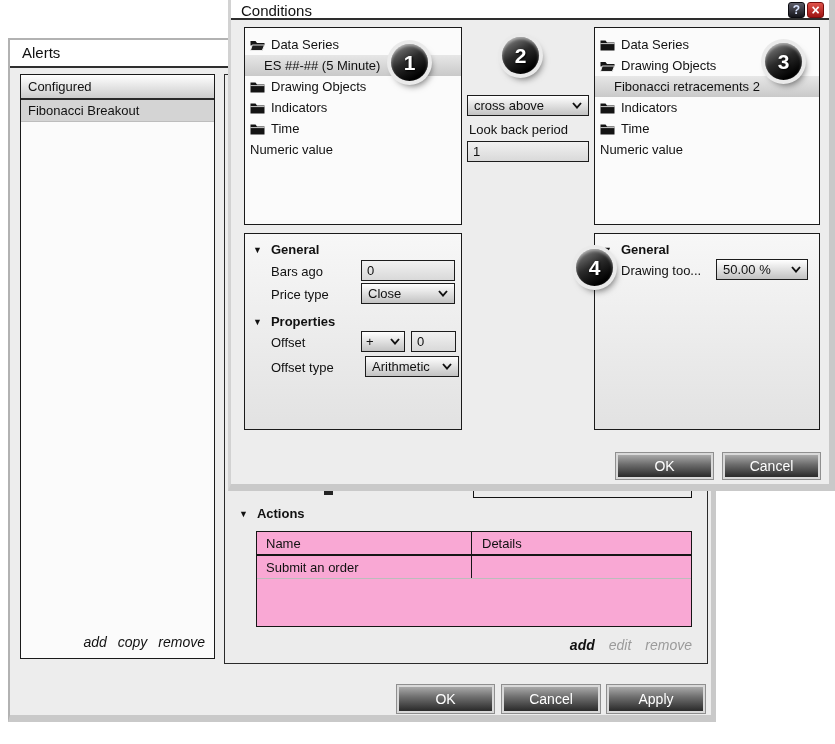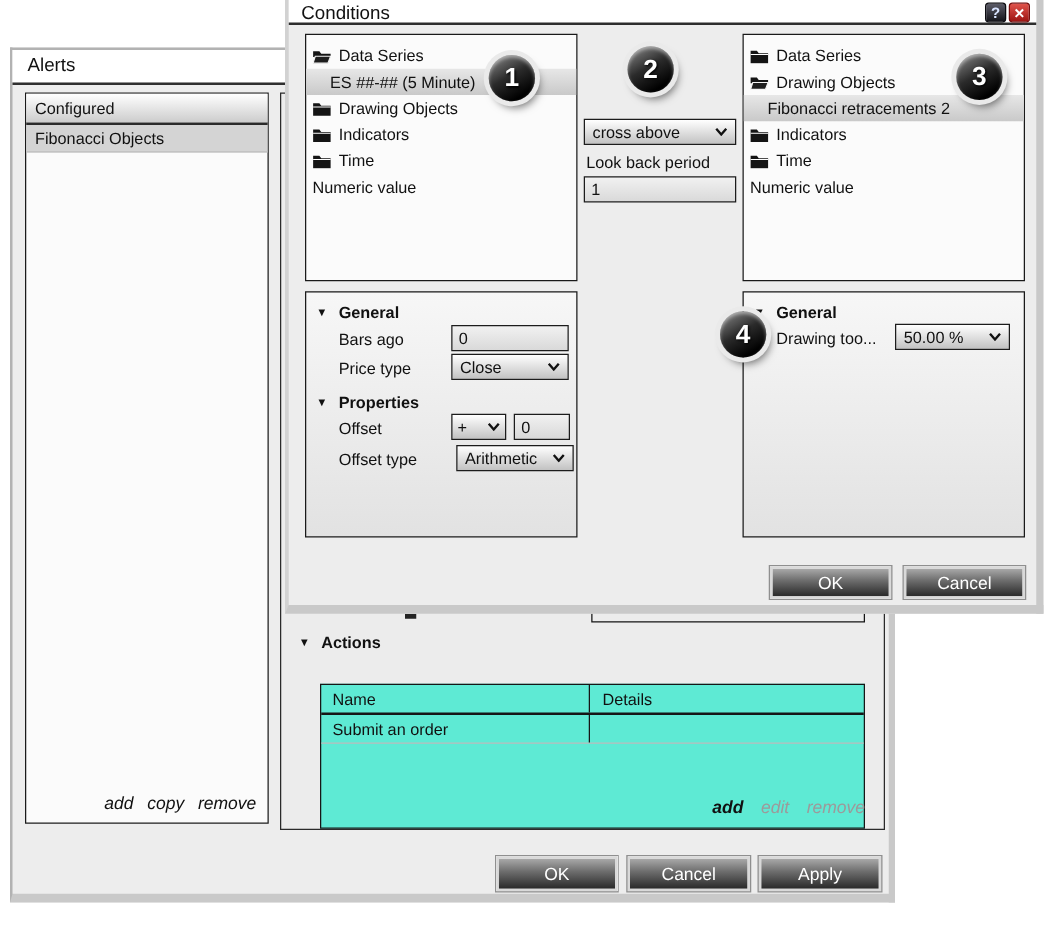--- a/index.html
+++ b/index.html
@@ -56,21 +56,21 @@
 
   .cfg-box { position:absolute; left:10px; top:34px; width:195px; height:585px; background:#fbfbfb; border:1px solid #1a1a1a; }
   .cfg-head { height:25px; line-height:24px; padding-left:7px; font-size:13px; background:linear-gradient(#ffffff, #cccccc); border-bottom:2px solid #2a2a2a; }
   .cfg-row { height:22px; line-height:22px; padding-left:7px; font-size:13px; background:#d4d4d4; border-bottom:1px solid #bdbdbd; cursor:pointer; }
   .cfg-links { position:absolute; right:9px; bottom:8px; display:flex; gap:11px; }
 
   .detail-panel { position:absolute; left:214px; top:34px; width:484px; height:590px; background:#ececec; border:1px solid #2a2a2a; }
   .occl-box { position:absolute; left:248px; top:404px; width:219px; height:19px; border:1px solid #141414; }
   .occl-dash { position:absolute; left:99px; top:416px; width:9px; height:4px; background:#232323; }
   .actions-head { left:14px; top:431px; }
-  .actions-tbl { position:absolute; left:31px; top:472px; width:436px; height:116px; background:#5eead4; border:1px solid #161616; }
+  .actions-tbl { position:absolute; left:31px; top:456px; width:436px; height:96px; background:#f9a8d4; border:1px solid #161616; }
   .tbl-head { height:24px; display:flex; border-bottom:2px solid #161616; font-size:13px; }
   .tbl-row  { height:23px; display:flex; border-bottom:1px solid #bcbcbc; font-size:13px; cursor:pointer; }
   .cell-name { width:215px; border-right:1px solid #161616; padding:4px 0 0 9px; }
   .cell-details { flex:1; padding:4px 0 0 10px; }
   .actions-links { position:absolute; left:31px; top:562px; width:436px; display:flex; justify-content:flex-end; gap:14px; }
   .alerts-footer-btn { height:28px; width:97px; top:645px; }
 
   
   .cond-win {
     position:absolute; left:228px; top:0; width:607px; height:491px;
@@ -97,21 +97,21 @@
 <div class="stage">
 
   <section class="alerts-win">
     <div class="alerts-titlebar">
       <div class="alerts-title">Alerts</div>
     </div>
     <div class="alerts-sep"></div>
 
     <div class="cfg-box">
       <div class="cfg-head">Configured</div>
-      <div class="cfg-row">Fibonacci Objects</div>
+      <div class="cfg-row">Fibonacci Breakout</div>
       <div class="cfg-links">
         <span class="itlink">add</span>
         <span class="itlink">copy</span>
         <span class="itlink">remove</span>
       </div>
     </div>
 
     <div class="detail-panel">
       <div class="occl-box"></div>
       <div class="occl-dash"></div>

